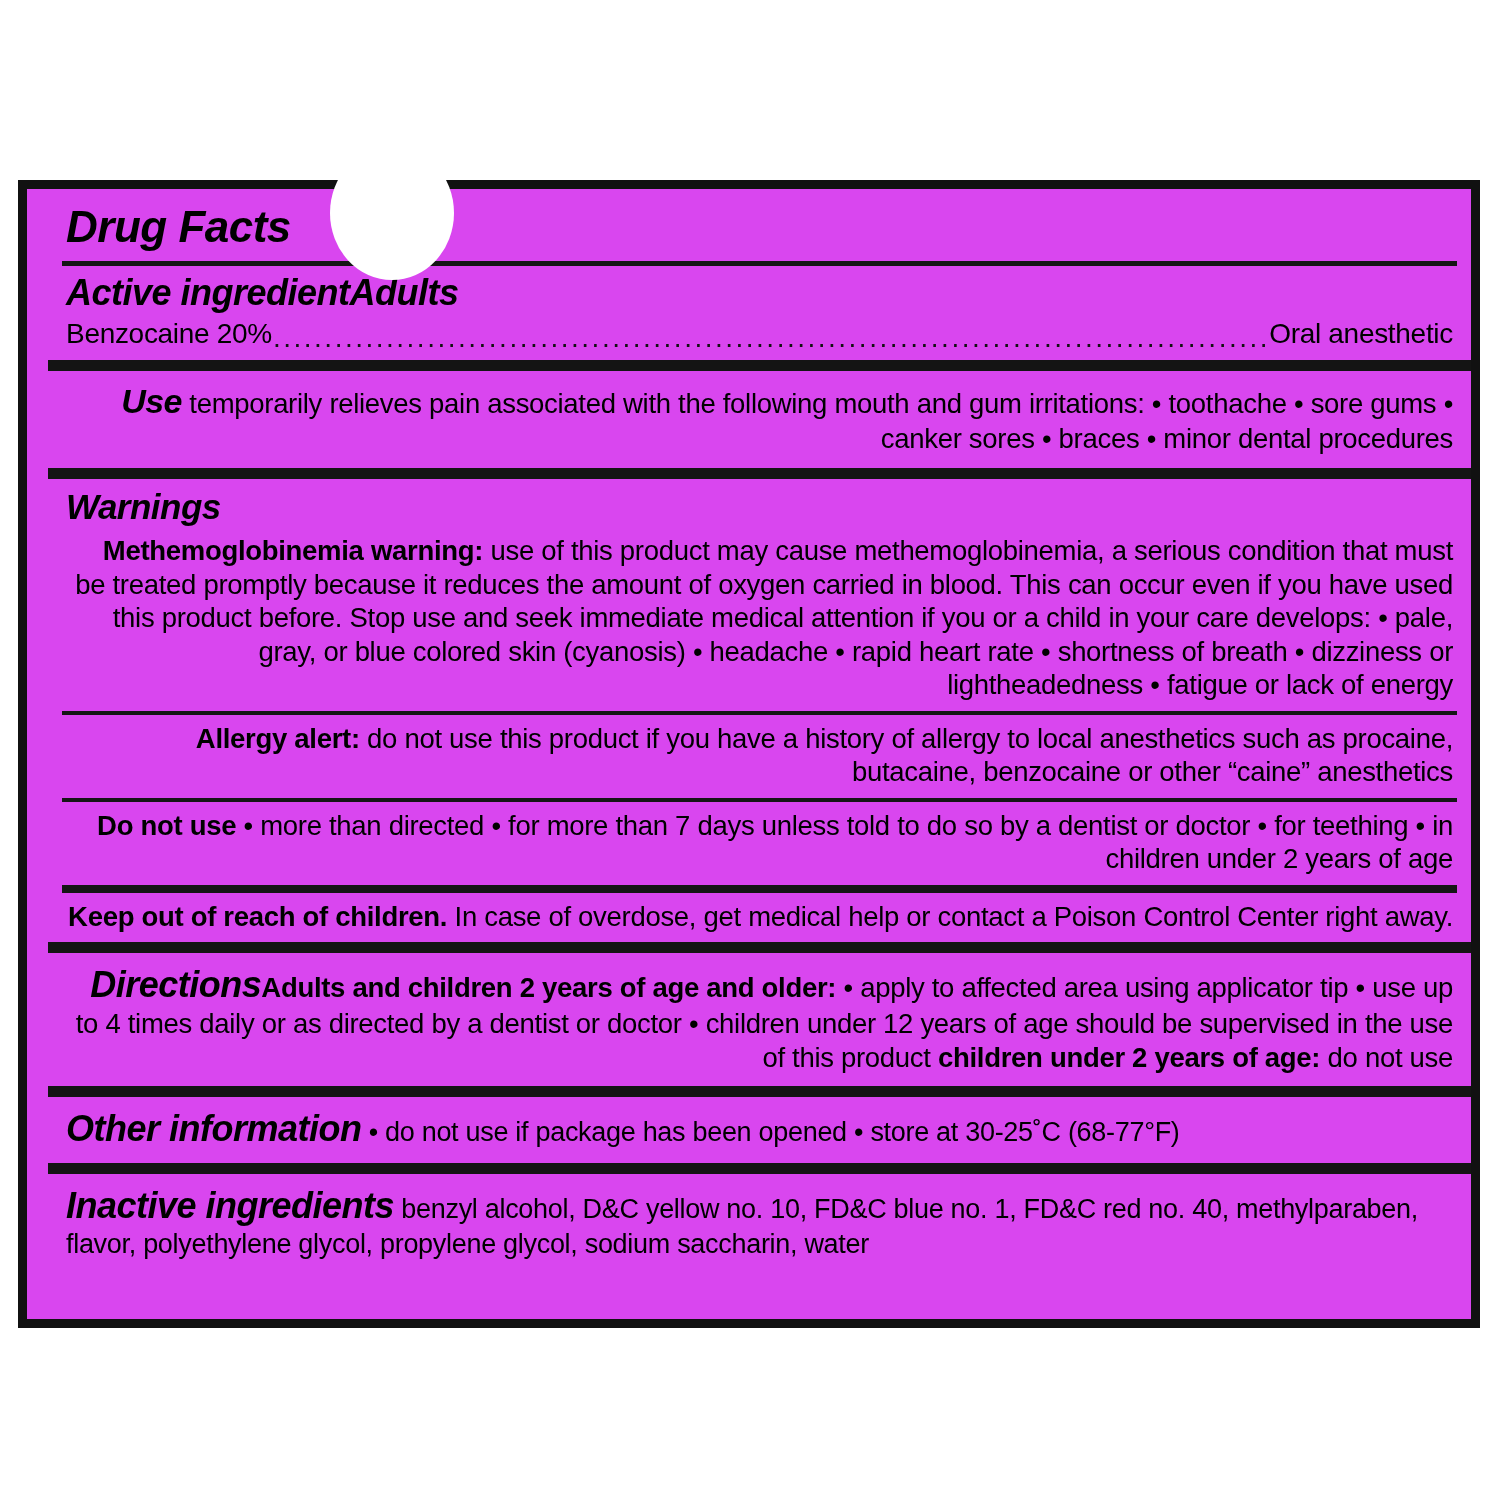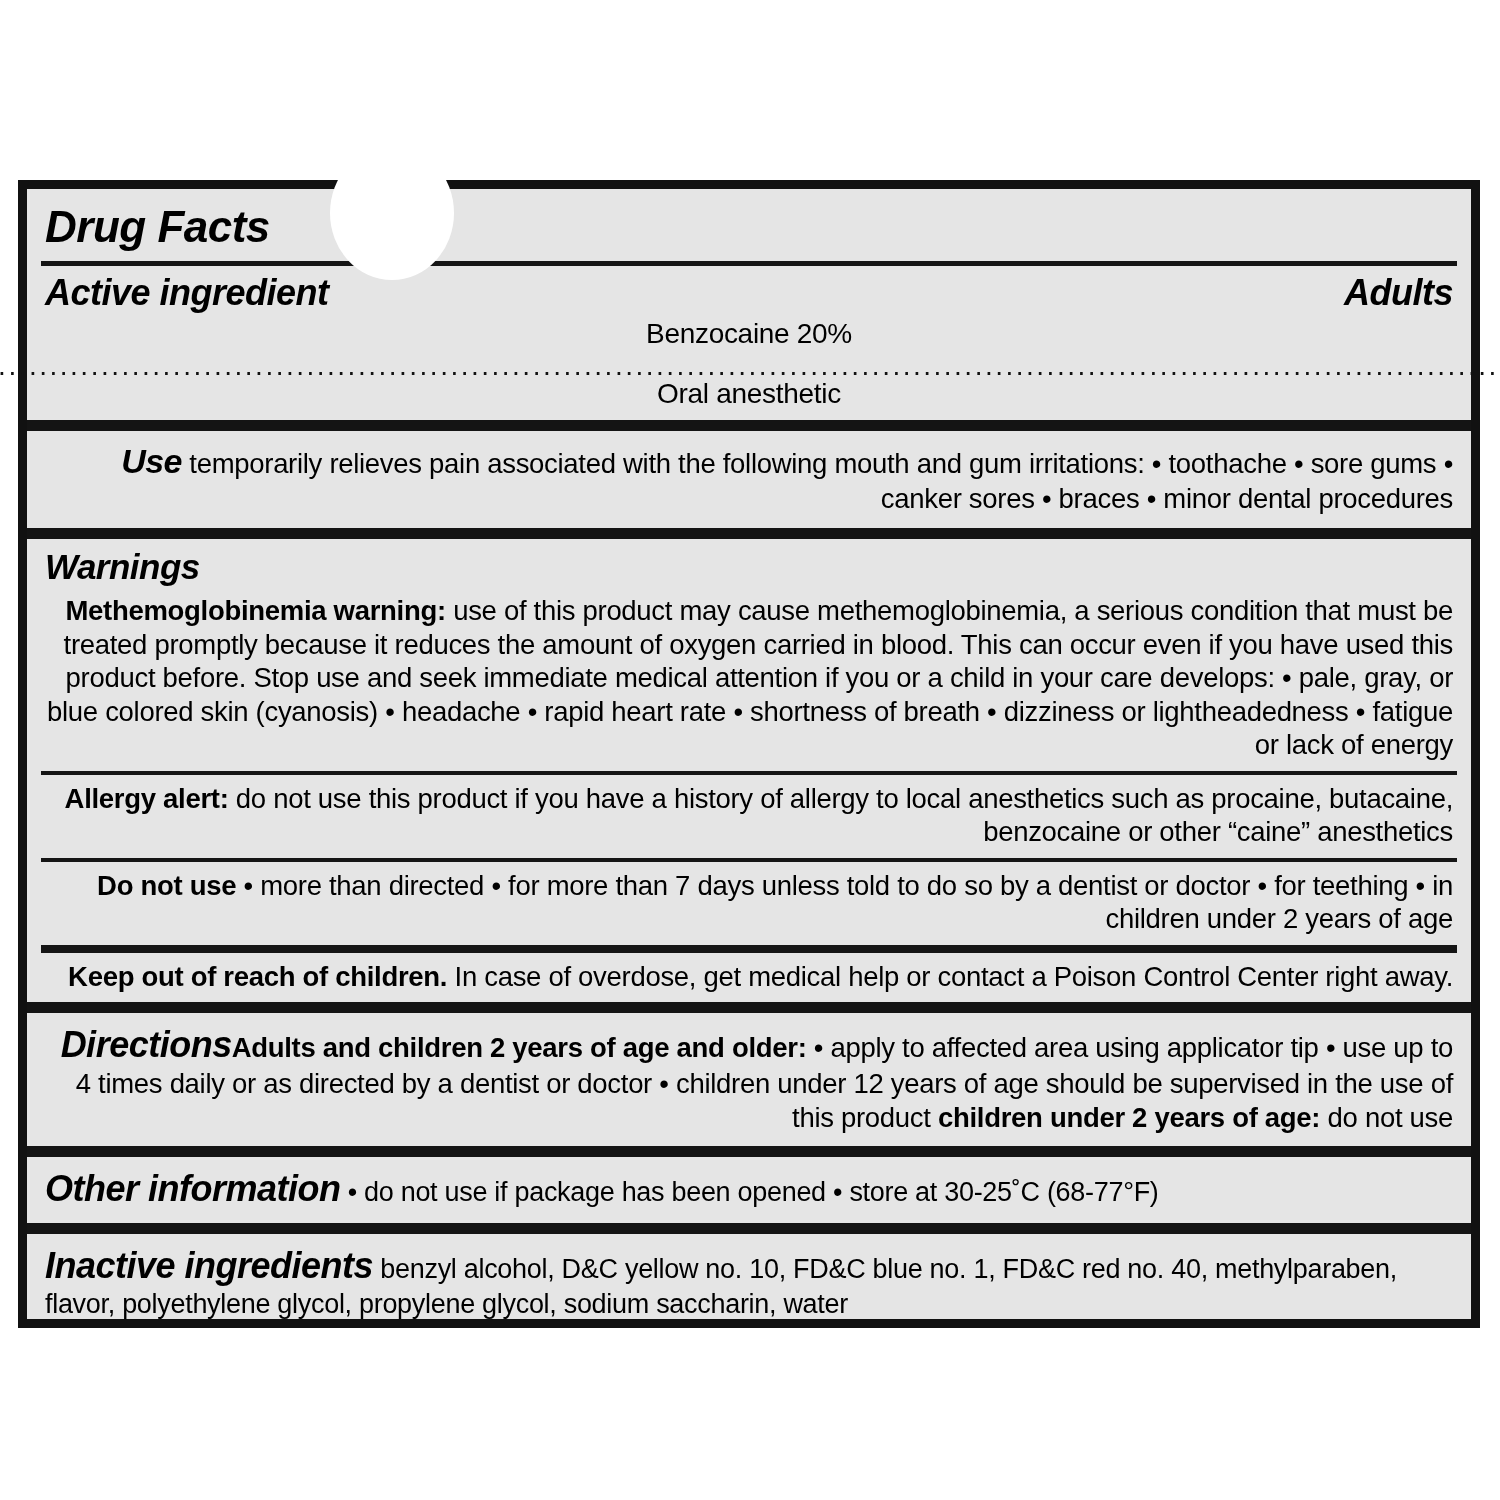--- a/index.html
+++ b/index.html
@@ -18,21 +18,22 @@
 
   
   #label-panel {
     position: absolute;
     left: 18px;
     top: 180px;
     width: 1462px;
     height: 1148px;
     box-sizing: border-box;
     border: 9px solid #111111;
-    background: #e5e5e5;
+    background: #d946ef;
+    padding-left: 21px;
   }
 
   
   #hang-hole {
     position: absolute;
     left: 330px;
     top: 146px;
     width: 124px;
     height: 134px;
     border-radius: 50%;
@@ -84,35 +85,33 @@
   }
   .small-body {
     font-size: 27px;
     line-height: 1.22;
     letter-spacing: -0.3px;
   }
 
   
   .ai-row {
     display: flex;
-    justify-content: space-between;
     align-items: flex-end;
     padding: 6px 18px 4px 18px;
   }
   .ai-left  { font-weight: bold; font-style: italic; font-size: 36px; letter-spacing:-0.5px; }
   .ai-right { font-weight: bold; font-style: italic; font-size: 36px; letter-spacing:-0.5px; }
 
   .ai-value-row {
     display: flex;
-    align-items: center;
+    align-items: flex-end;
     padding: 0 18px 10px 18px;
     font-size: 28px;
     letter-spacing: -0.3px;
     white-space: nowrap;
-    flex-direction: column;
   }
   .leader {
     flex: 1 1 auto;
     overflow: hidden;
     margin: 0 2px 0 1px;
     position: relative;
     height: 1em;
   }
   .leader::before {
     content: "..........................................................................................................................................................................................................";

